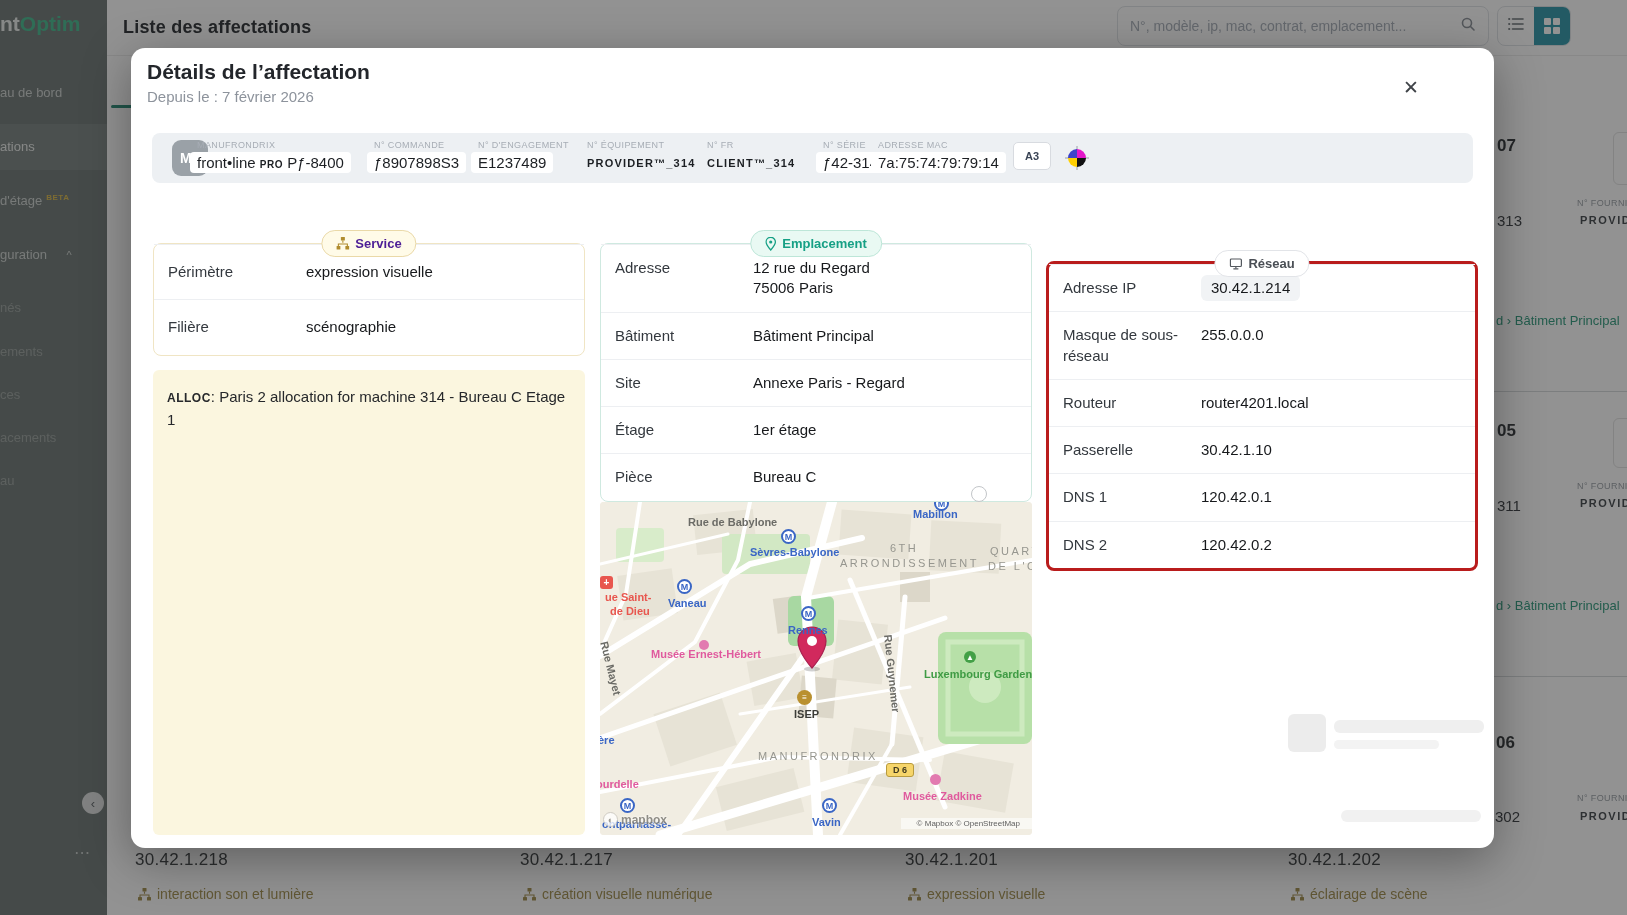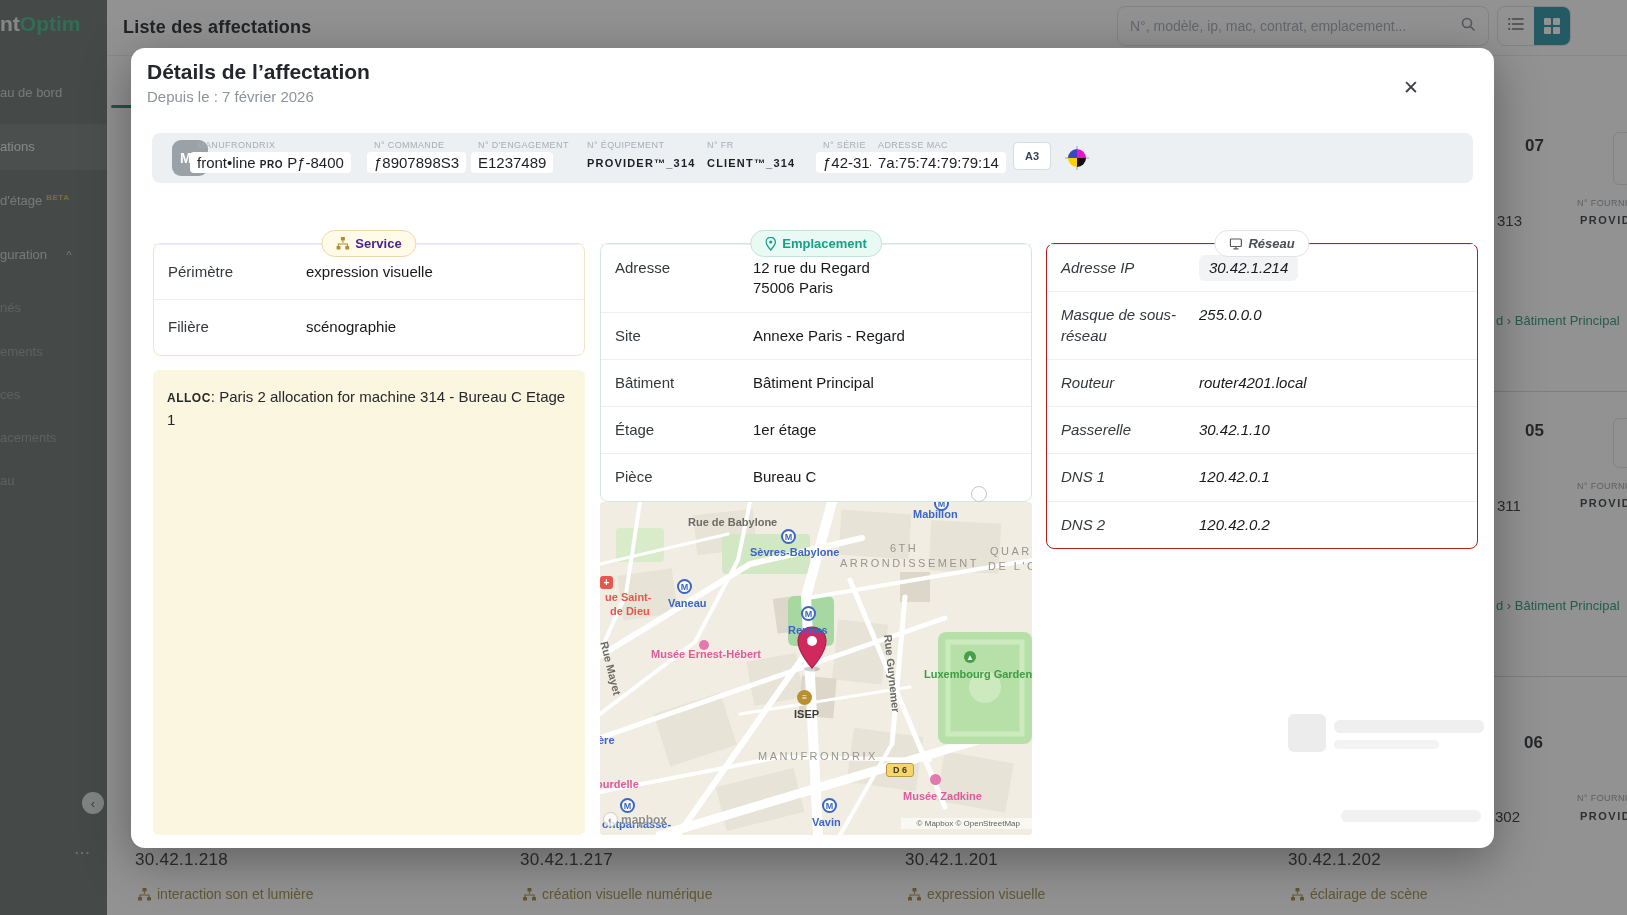--- a/index.html
+++ b/index.html
@@ -21,21 +21,21 @@
   #sidebar { position:absolute; left:0; top:0; width:107px; height:915px; background:#6e7876; color:#ccd1cf; }
   .sb-item { position:absolute; left:0; font-size:13px; white-space:nowrap; }
   .sb-active-bg { position:absolute; left:0; top:124px; width:107px; height:46px; background:rgba(255,255,255,.08); }
   .sb-sub { color:#9aa19e; }
   #sb-logo { position:absolute; left:0; top:12px; font-size:21px; font-weight:700; }
   #sb-beta { font-size:8px; color:#d9b84a; font-weight:700; vertical-align:super; margin-left:4px; letter-spacing:.5px; }
   #sb-collapse { position:absolute; left:82px; top:792px; width:22px; height:22px; border-radius:50%; background:#dfe1e0; color:#5f6569; display:flex; align-items:center; justify-content:center; font-size:13px; cursor:pointer; }
   #sb-more { position:absolute; left:74px; top:843px; font-size:16px; color:#c3c9c6; letter-spacing:2px; cursor:pointer; }
   #tab-indicator { position:absolute; left:111px; top:105px; width:29px; height:3px; background:#2a8c77; border-radius:2px; }
   
-  .bgnum { position:absolute; font-size:17px; font-weight:700; color:#32363a;margin-left:28px; }
+  .bgnum { position:absolute; font-size:17px; font-weight:700; color:#32363a; }
   .bgnum2 { position:absolute; font-size:15px; color:#3a3e42; }
   .bglabel { position:absolute; font-size:9px; color:#9aa0a6; letter-spacing:.4px; white-space:nowrap; }
   .bgval { position:absolute; font-size:11px; font-weight:700; letter-spacing:1.5px; color:#41464b; white-space:nowrap; }
   .bgcrumb { position:absolute; font-size:13px; color:#2f9a7d; white-space:nowrap; }
   .bgline { position:absolute; height:1px; background:#d6d9db; }
   .bgbadge-sliver { position:absolute; background:#fff; border:1px solid #e2e2e2; border-radius:6px; }
   .ip-text { position:absolute; font-size:17px; color:#3f4345; letter-spacing:.3px; }
   .svc-label { position:absolute; font-size:14px; color:#a3904f; display:flex; align-items:center; gap:6px; white-space:nowrap; }
   
   #overlay { position:absolute; inset:0; background:rgba(24,24,24,.47); z-index:10; }
@@ -54,21 +54,21 @@
   .if-small { font-size:10px; font-weight:700; letter-spacing:.5px; }
   #a3-badge { position:absolute; left:861px; top:9px; width:38px; height:28px; background:#fff; border:1px solid #d8dbe0; border-radius:5px; font-size:11px; font-weight:700; color:#3a4455; display:flex; align-items:center; justify-content:center; }
   #color-wheel { position:absolute; left:913px; top:13px; }
   
   .section { position:absolute; width:432px; background:#fff; border-radius:8px; }
   .section .badge { position:absolute; top:-14px; left:50%; transform:translateX(-50%); border-radius:16px; padding:5px 14px; font-size:13px; font-weight:600; display:flex; align-items:center; gap:6px; white-space:nowrap; background:#fff; }
   #sec-service { left:22px; top:195px; border:1px solid #f0e5c4; }
   #sec-service .badge { background:#fffbe8; border:1px solid #ead9a8; color:#4c1d95; }
   #sec-emplacement { left:469px; top:195px; border:1px solid #cfe9e0; }
   #sec-emplacement .badge { background:#e9f9f3; border:1px solid #bde6d8; color:#16a085; }
-  #sec-reseau { left:915px; top:195px; border:1px solid #b91c1c;font-style:italic; }
+  #sec-reseau { left:915px; top:213px; border:3px solid #b91c1c; }
   #sec-reseau .badge { background:#fff; border:1px solid #e2e4e8; color:#4a4f55; }
   .row { display:flex; align-items:flex-start; padding:13px 14px; border-top:1px solid #edeff2; font-size:15px; }
   .row:first-of-type { border-top:none; }
   .row .lbl { flex:0 0 138px; color:#33383e; line-height:1.35; }
   .row .val { flex:1; color:#17191c; font-weight:500; line-height:1.35; }
   #sec-service .row { padding:17px 14px;align-items:flex-end; }
   .pill-val { background:#f1f3f5; border-radius:6px; padding:3px 10px; margin:-3px 0; display:inline-block; }
   
   #note-box { position:absolute; left:22px; top:322px; width:432px; height:465px; background:#fbf6df; border-radius:6px; padding:16px 14px; font-size:15px; color:#26282b; line-height:1.5; }
   #note-box .prefix { font-size:12px; font-weight:700; letter-spacing:.5px; }
@@ -299,26 +299,26 @@
       <span>Emplacement</span>
     </div>
     <div class="row">
       <div class="lbl">Adresse</div>
       <div class="val">
           <div>12 rue du Regard</div>
           <div>75006 Paris</div>
         </div>
     </div>
     <div class="row">
+      <div class="lbl">Bâtiment</div>
+      <div class="val">Bâtiment Principal</div>
+    </div>
+    <div class="row">
       <div class="lbl">Site</div>
       <div class="val">Annexe Paris - Regard</div>
-    </div>
-    <div class="row">
-      <div class="lbl">Bâtiment</div>
-      <div class="val">Bâtiment Principal</div>
     </div>
     <div class="row">
       <div class="lbl">Étage</div>
       <div class="val">1er étage</div>
     </div>
     <div class="row">
       <div class="lbl">Pièce</div>
       <div class="val">Bureau C</div>
     </div>
   </div>

